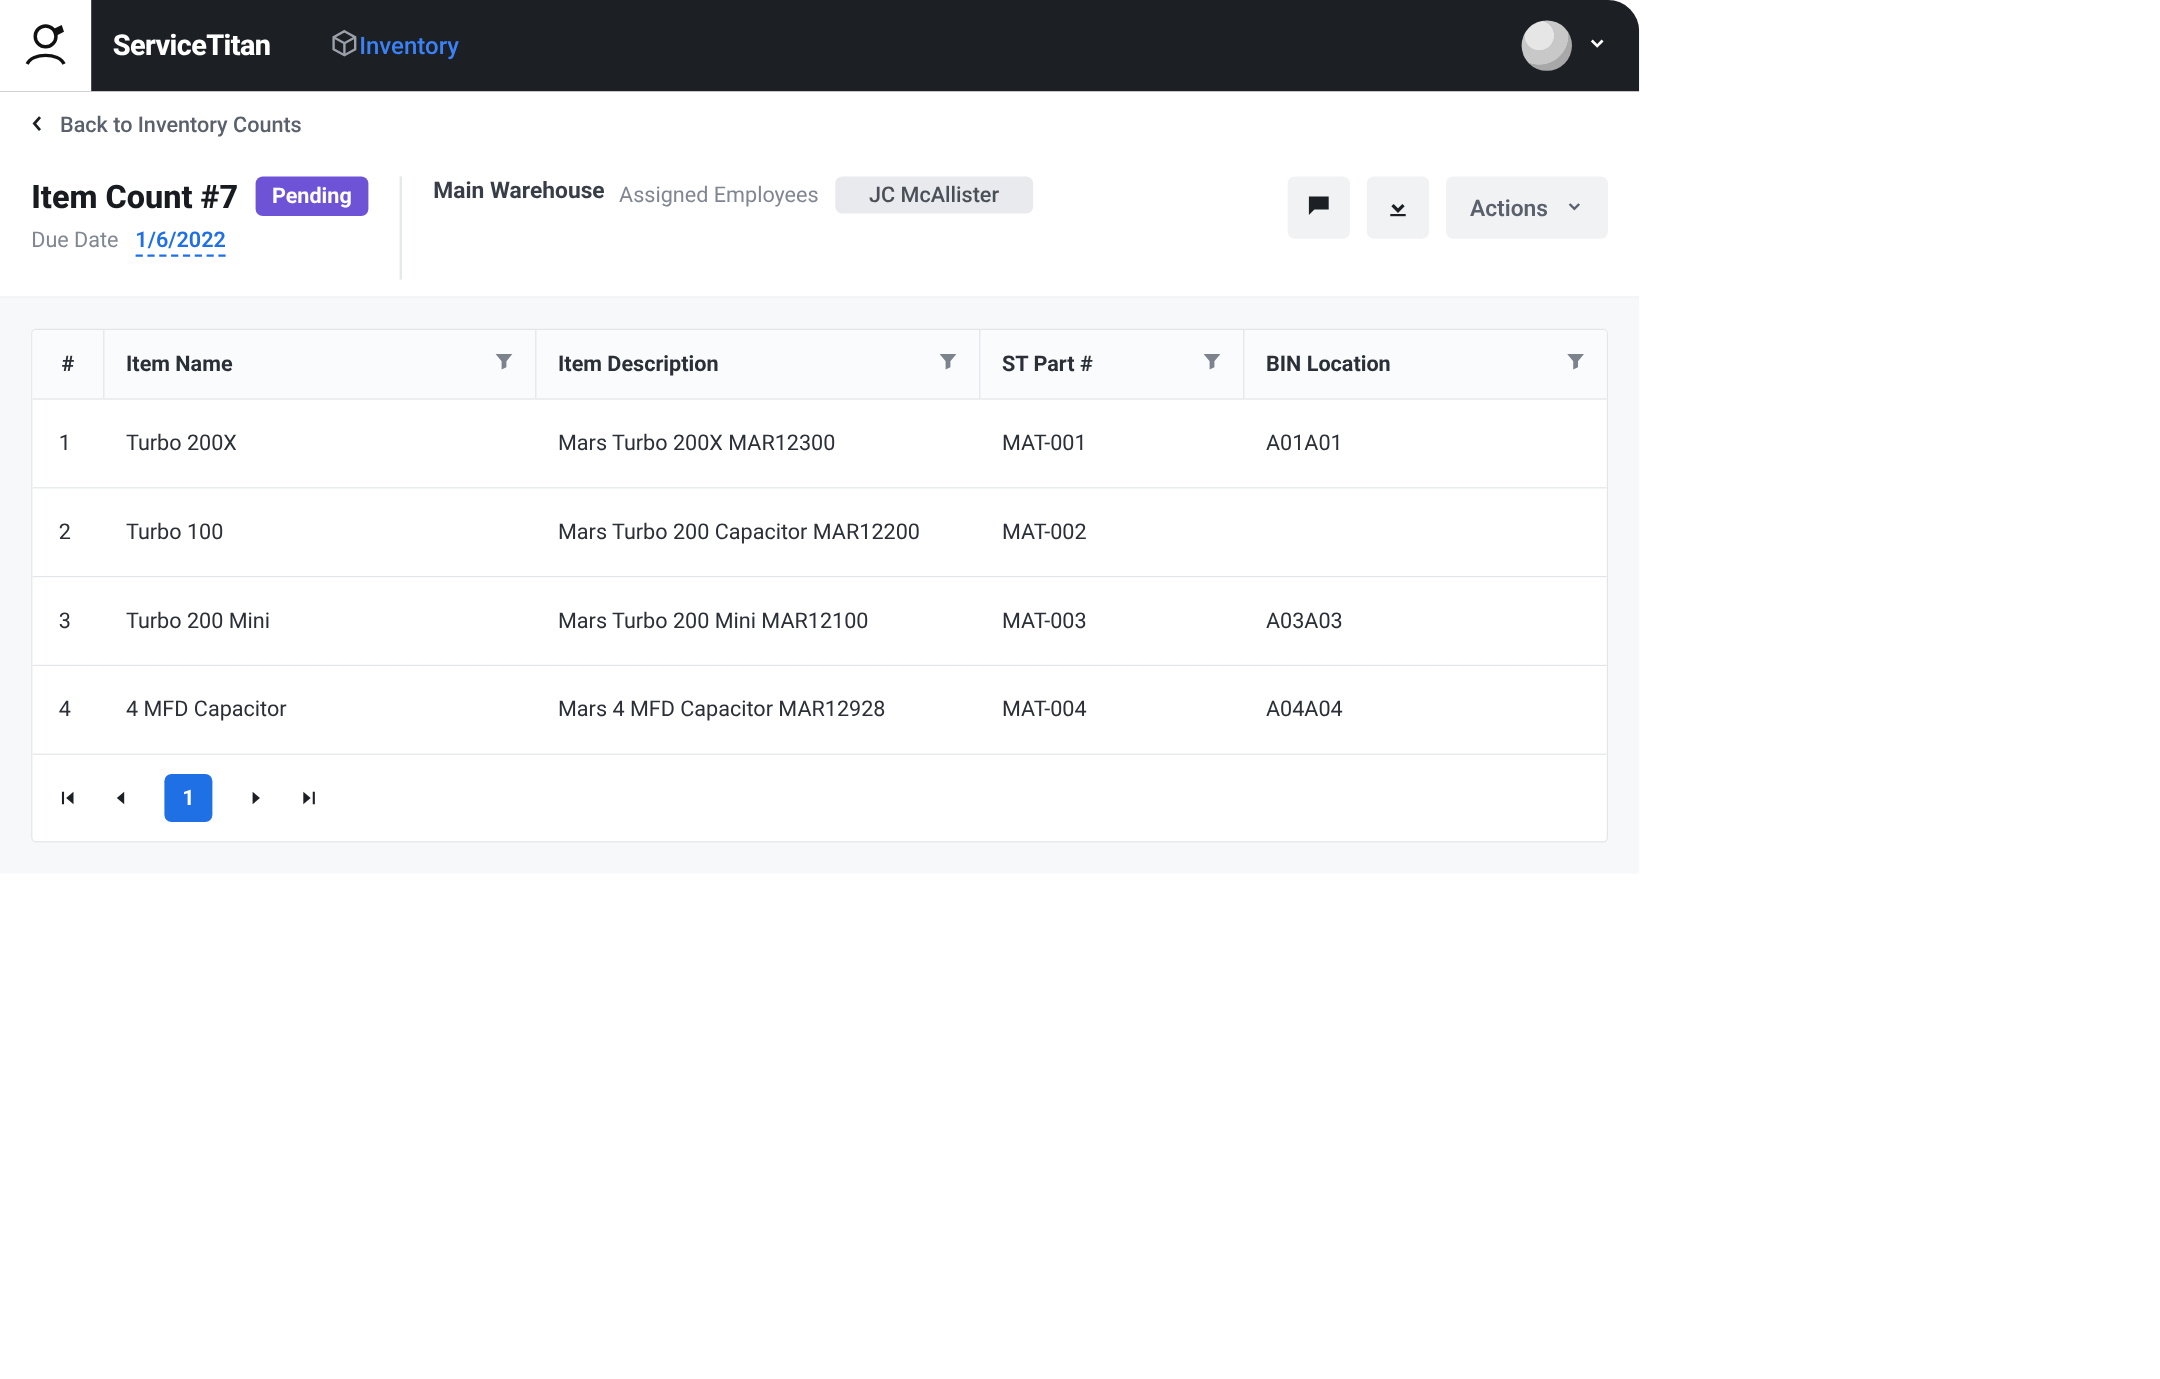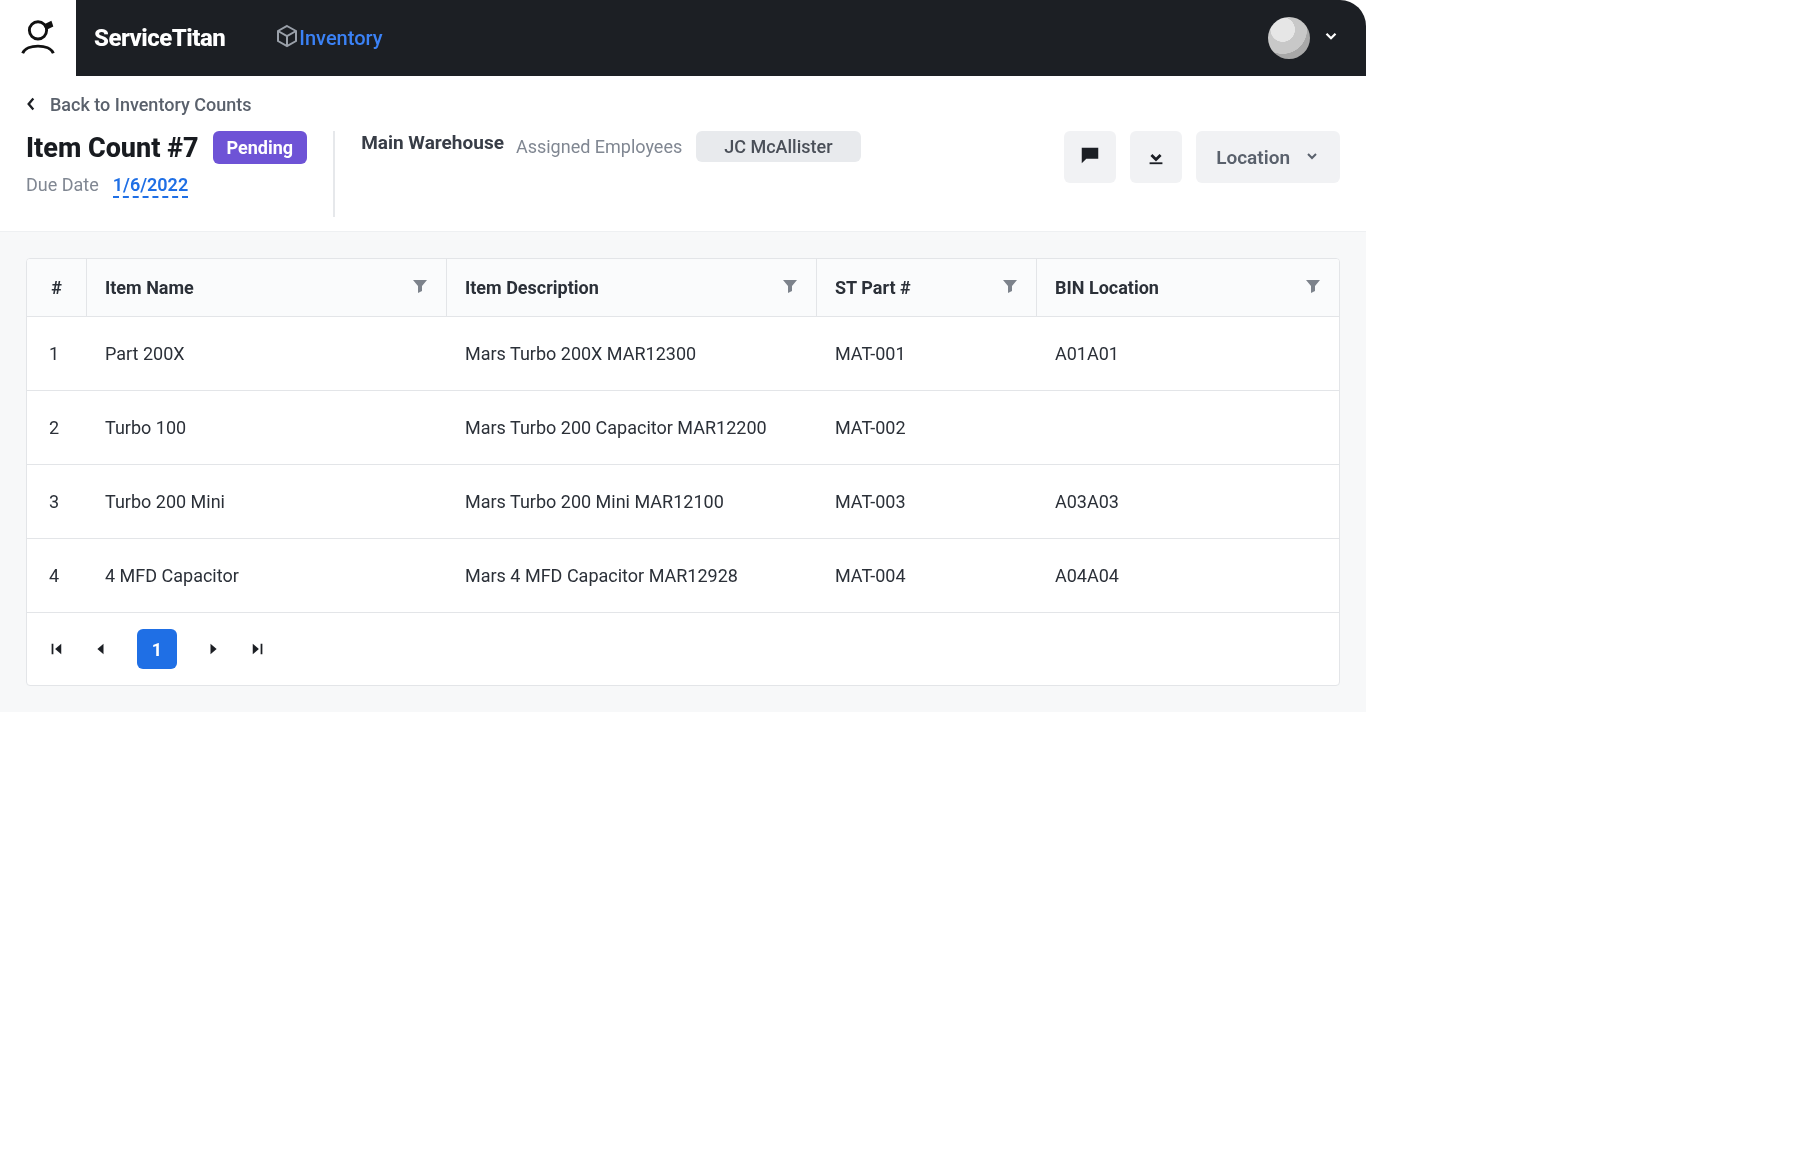--- a/index.html
+++ b/index.html
@@ -61,21 +61,21 @@
   
   .subhead {
     padding: 18px 26px 14px 26px;
     border-bottom-left-radius: 26px;
     border-bottom-right-radius: 26px;
   }
   .backlink {
     display: flex; align-items:flex-end; gap: 14px;
     color: #5a616c; font-size: 18px; font-weight:500;
     cursor: pointer;
-    margin-bottom: 16px;
+    margin-bottom: 32px;
   }
   .backlink svg { width:10px; height:14px; stroke:#1c1f24; fill:none; stroke-width:3;}
   .headrow { display:flex; align-items:flex-start; }
   .titleblock { display:flex; flex-direction:column; gap:10px; }
   .titleline { display:flex; align-items:center; gap:14px; }
   .page-title { font-size: 27px; font-weight: 800; color:#181b20;}
   .status-pill {
     background:#6e53d6; color:#fff; font-weight:700;
     padding:6px 14px; border-radius:6px; font-size:18px;
   }
@@ -205,21 +205,21 @@
             </svg></span>
       </div>
       <div class="iconbtn">
         <span><svg viewBox="0 0 24 24">
               <path d="M12 3v12"></path>
               <path d="M7 12l5 5 5-5" fill="none" stroke="#1c1f24" stroke-width="3"></path>
               <rect x="5" y="20" width="14" height="2"></rect>
             </svg></span>
       </div>
       <div class="actions-dd">
-        <span>Location</span>
+        <span>Actions</span>
         <span><svg viewBox="0 0 24 24">
               <polyline points="6 9 12 15 18 9"></polyline>
             </svg></span>
       </div>
     </div>
   </div>
 </div>
 
 <div class="content">
   <div class="table">
@@ -249,21 +249,21 @@
         <span>BIN Location</span>
         <span class="filter-ic"><svg viewBox="0 0 16 16">
               <path d="M1 2h14l-5 6v5l-4 2v-7z"></path>
             </svg></span>
       </div>
     </div>
 
     <div id="rows">
         <div class="trow">
           <div class="td num">1</div>
-          <div class="td">Part 200X</div>
+          <div class="td">Turbo 200X</div>
           <div class="td">Mars Turbo 200X MAR12300</div>
           <div class="td">MAT-001</div>
           <div class="td">A01A01</div>
         </div>
         <div class="trow">
           <div class="td num">2</div>
           <div class="td">Turbo 100</div>
           <div class="td">Mars Turbo 200 Capacitor MAR12200</div>
           <div class="td">MAT-002</div>
         </div>

